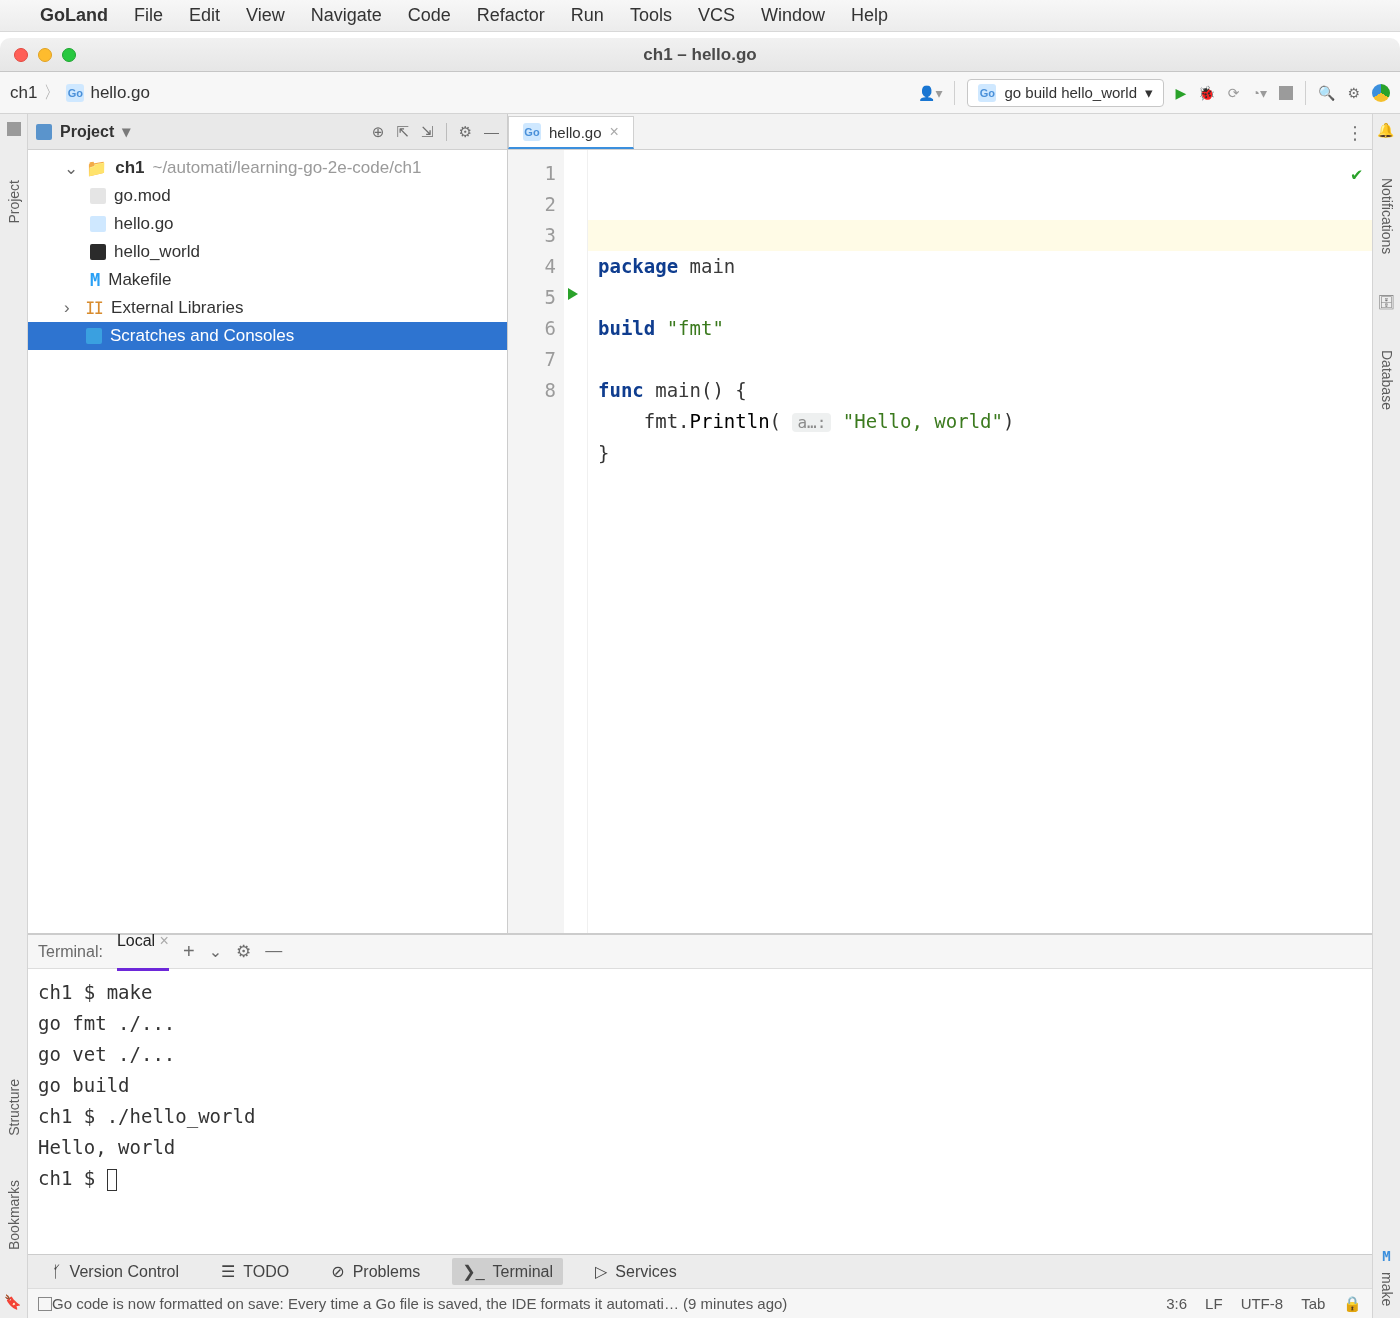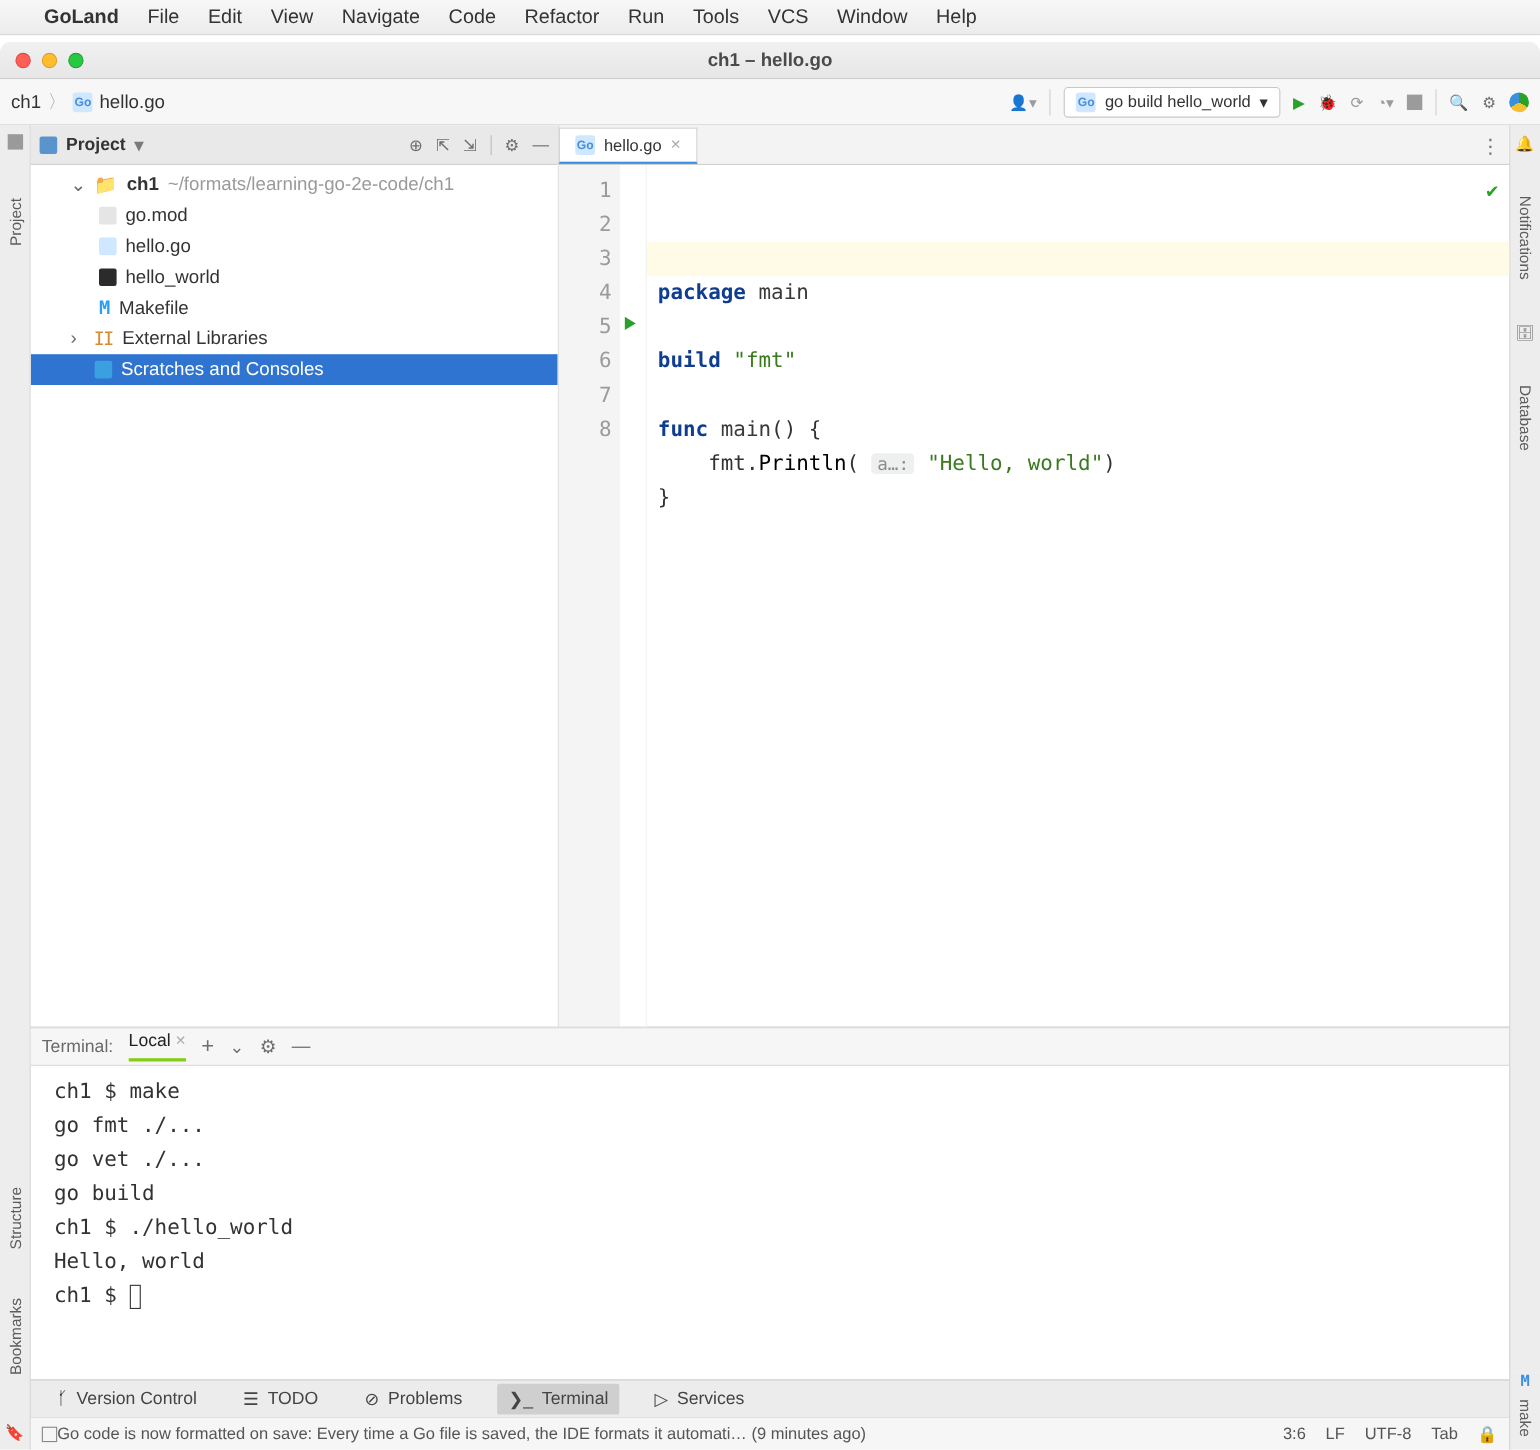--- a/index.html
+++ b/index.html
@@ -269,28 +269,28 @@
     display:flex; align-items:center; gap:14px;
     padding:0 10px;
     background:#f6f6f6;
     border-bottom:1px solid #ddd;
     font-size:16px;
     justify-content: flex-start;
   }
   .terminal-tabs .tt-left { display:flex; align-items:center; gap:14px;}
   .terminal-tabs .tt-label { color:#6a6a6a; }
   .terminal-tabs .tt-active {
-    color:#222; padding-bottom:6px; border-bottom:3px solid #84cc16;
+    color:#222; padding-bottom:18px; border-bottom:3px solid #6d28d9;
   }
   .terminal-tabs .tt-icons { display:flex;gap:14px; color:#6e6e6e; font-size:17px;}
   .terminal-body {
     flex:1;
     font-family:"Menlo","Consolas",monospace;
     font-size:19px;
-    padding:8px 21px;
+    padding:8px 10px;
     white-space:pre;
     line-height:31px;
   }
   .terminal-body .cursor {
     display:inline-block; width:10px; height:22px; border:1px solid #333;
     vertical-align:middle;
   }
 
   
   .toolwindow-bar {
@@ -417,21 +417,21 @@
             <span style="width:1px;height:18px;background:#bcbcbc;display:inline-block"></span>
             <span>⚙</span>
             <span>—</span>
           </div>
         </div>
         <div class="tree">
           <div class="tree-row indent0">
             <span class="arrow">⌄</span>
             <span class="ti-folder">📁</span>
             <b>ch1</b>
-            <span class="muted">~/formats/learning-go-2e-code/ch1</span>
+            <span class="muted">~/automati/learning-go-2e-code/ch1</span>
           </div>
           <div class="tree-row indent1">
             <span class="ti-txt"></span>
             <span>go.mod</span>
           </div>
           <div class="tree-row indent1">
             <span class="ti-gofile"></span>
             <span>hello.go</span>
           </div>
           <div class="tree-row indent1">

